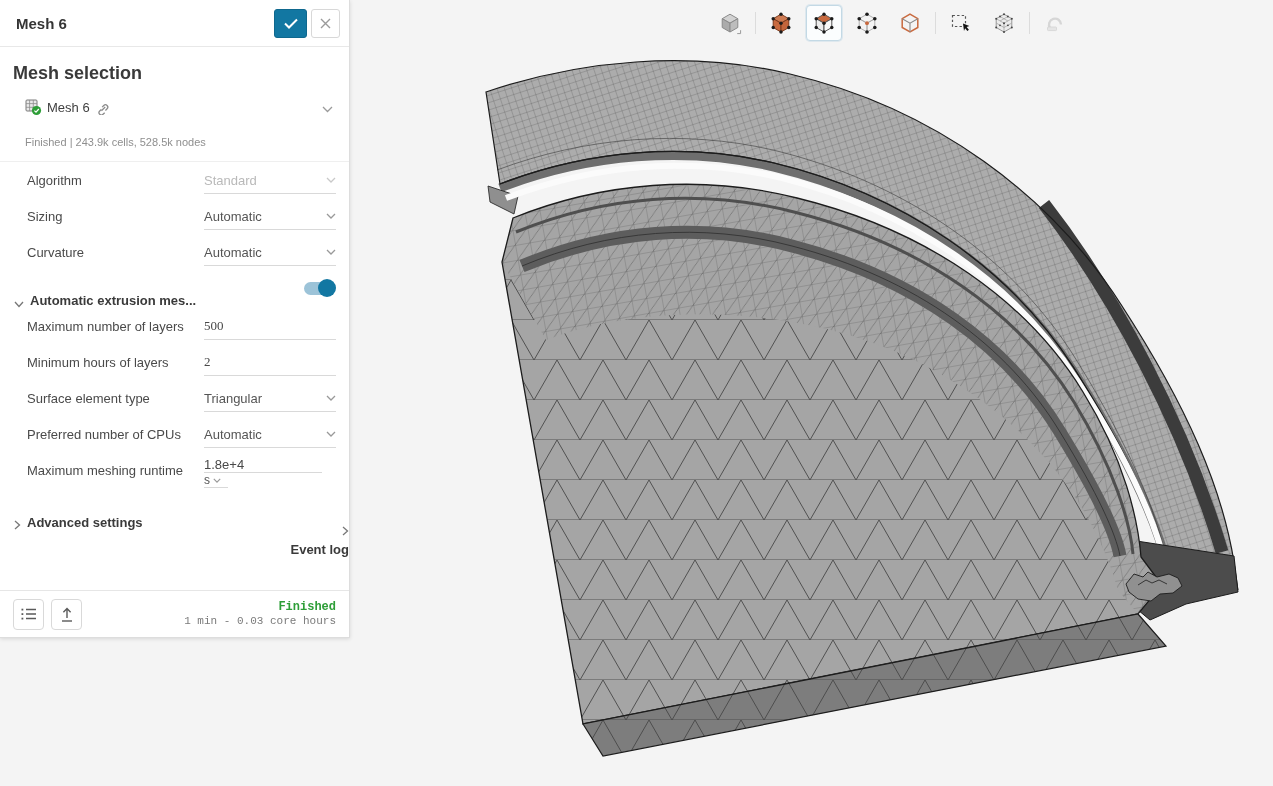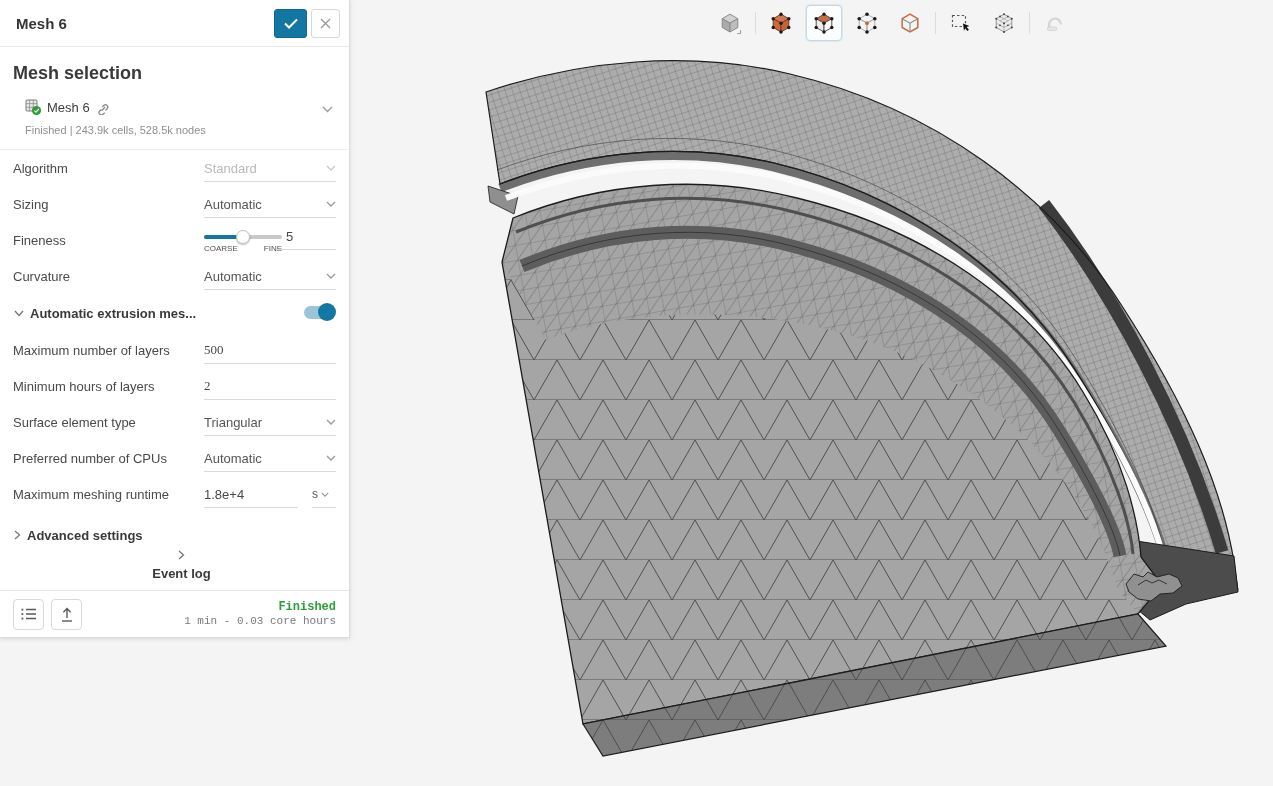--- a/index.html
+++ b/index.html
@@ -28,26 +28,26 @@
                  display:flex; align-items:center; justify-content:center; cursor:pointer; margin-right:4px; }
   .btn-close { width:29px; height:29px; background:#fff; border:1px solid #d8d8d8; border-radius:3px;
                display:flex; align-items:center; justify-content:center; cursor:pointer; color:#9a9a9a; font-size:15px; }
 
   .p-body { position:relative; height:544px; }
   .sec-heading { font-size:18px; font-weight:700; color:#3a3a3a; padding:16px 13px 0 13px; }
 
   .mesh-item { position:relative; padding:14px 13px 0 24px; }
   .mesh-item-top { display:flex; align-items:center; gap:5px; }
   .mesh-item-name { font-size:13px; color:#3f3f3f; }
-  .mesh-item-sub { font-size:11px; color:#8f8f8f; margin-top:8px; margin-left:1px; }
+  .mesh-item-sub { font-size:11px; color:#8f8f8f; margin-top:20px; margin-left:1px; }
   .mesh-item-chevron { position:absolute; right:16px; top:22px; }
 
   .rowsep { height:14px; border-bottom:1px solid #efefef; margin:0 0 0 0; }
 
-  .frow { position:relative; height:36px; display:flex; align-items:center; padding-left:13px; }
+  .frow { position:relative; height:36px; display:flex; align-items:center; padding-left:27px; }
   .frow.indent { }
   .flabel { font-size:13px; color:#4a4a4a; }
   .fctrl { position:absolute; left:204px; right:13px; top:5px; height:27px;
            border-bottom:1px solid #d9d9d9; display:flex; align-items:center; cursor:pointer; }
   .fctrl .val { font-size:13px; color:#555; flex:1; }
   .fctrl.disabled .val { color:#b9b9b9; }
   .fctrl input { border:none; outline:none; font-size:13px; color:#484848; width:100%;
                  font-family:Liberation Serif, serif; background:transparent; }
 
   
@@ -57,26 +57,26 @@
   .sl-knob { position:absolute; left:32px; top:-5px; width:14px; height:14px; border-radius:50%;
              background:#fff; border:1px solid #c2c2c2; box-shadow:0 1px 2px rgba(0,0,0,.25); cursor:grab; }
   .sl-minmax { position:absolute; left:0; top:20px; width:78px; display:flex; justify-content:space-between;
                font-size:8px; color:#4f4f4f; }
   .sl-valuebox { position:absolute; left:72px; right:0; top:0; height:26px; border-bottom:1px solid #d9d9d9;
                  display:flex; align-items:center; padding-left:10px; }
   .sl-valuebox input { border:none; outline:none; width:100%; font-size:13px; color:#484848; background:transparent;
                        font-family:"Liberation Sans",sans-serif; }
 
   
-  .chead { position:relative; height:38px; display:flex; align-items:center; padding-left:14px; gap:6px; cursor:pointer; }
+  .chead { position:relative; height:38px; display:flex; align-items:flex-end; padding-left:14px; gap:6px; cursor:pointer; }
   .chead .clabel { font-size:13px; font-weight:700; color:#3a3a3a; }
   .toggle { position:absolute; right:15px; top:12px; width:30px; height:13px; border-radius:7px; background:#9cc3d8; cursor:pointer; }
   .toggle .knob { position:absolute; right:-2px; top:-3px; width:18px; height:18px; border-radius:50%; background:#1277a2; }
 
-  .unit-cell { position:absolute; left:204px; right:13px; top:5px; height:27px; display:flex; }
+  .unit-cell { position:absolute; left:204px; right:13px; top:5px; height:27px; display:flex;flex-direction:column; }
   .unit-input { flex:1; border-bottom:1px solid #d9d9d9; display:flex; align-items:center; margin-right:14px; }
   .unit-input input { border:none; outline:none; font-size:13px; color:#484848; width:100%; background:transparent;
                       font-family:"Liberation Sans",sans-serif; }
   .unit-select { width:24px; border-bottom:1px solid #d9d9d9; display:flex; align-items:center; gap:3px;
                  font-size:12px; color:#555; cursor:pointer; }
 
   
   .p-footer { position:absolute; left:0; bottom:0; width:100%; height:47px; border-top:1px solid #e6e6e6;
               display:flex; align-items:center; padding:0 13px; background:#fff; }
   .fbtn { width:31px; height:31px; border:1px solid #d9d9d9; border-radius:4px; background:#fff;
@@ -307,36 +307,20 @@
     <div class="frow">
       <span class="flabel">Sizing</span>
       <div class="fctrl">
         <span class="val">Automatic</span>
         <svg class="chev" width="10" height="6" viewBox="0 0 10 6">
           <polyline points="1,1 5,5 9,1" fill="none" stroke="#999" stroke-width="1.3"></polyline>
           </svg>
       </div>
     </div>
 
-    <div class="frow">
-      <span class="flabel">Fineness</span>
-      <div class="slider-cell">
-        <div class="sl-track">
-          <div class="sl-fill"></div>
-          <div class="sl-knob"></div>
-        </div>
-        <div class="sl-minmax">
-          <span>COARSE</span>
-          <span>FINE</span>
-        </div>
-        <div class="sl-valuebox">
-          <input value="5" style="">
-        </div>
-      </div>
-    </div>
 
     <div class="frow">
       <span class="flabel">Curvature</span>
       <div class="fctrl">
         <span class="val">Automatic</span>
         <svg class="chev" width="10" height="6" viewBox="0 0 10 6">
           <polyline points="1,1 5,5 9,1" fill="none" stroke="#999" stroke-width="1.3"></polyline>
           </svg>
       </div>
     </div>

